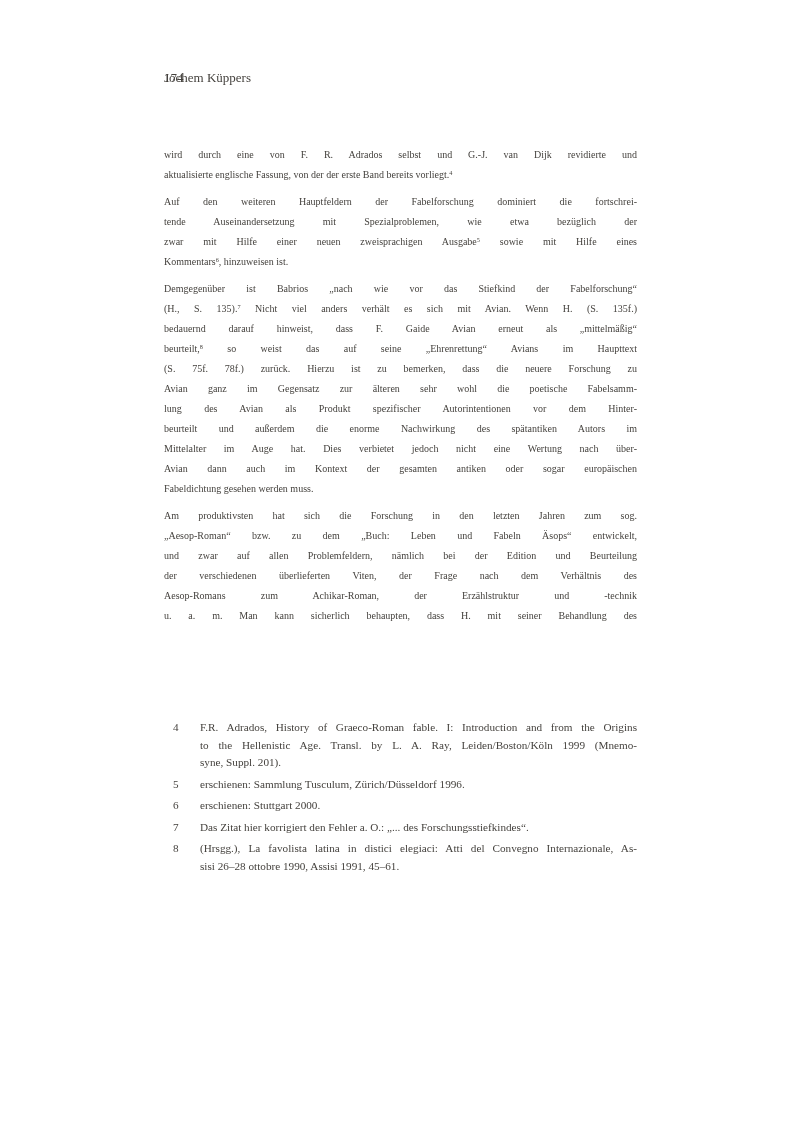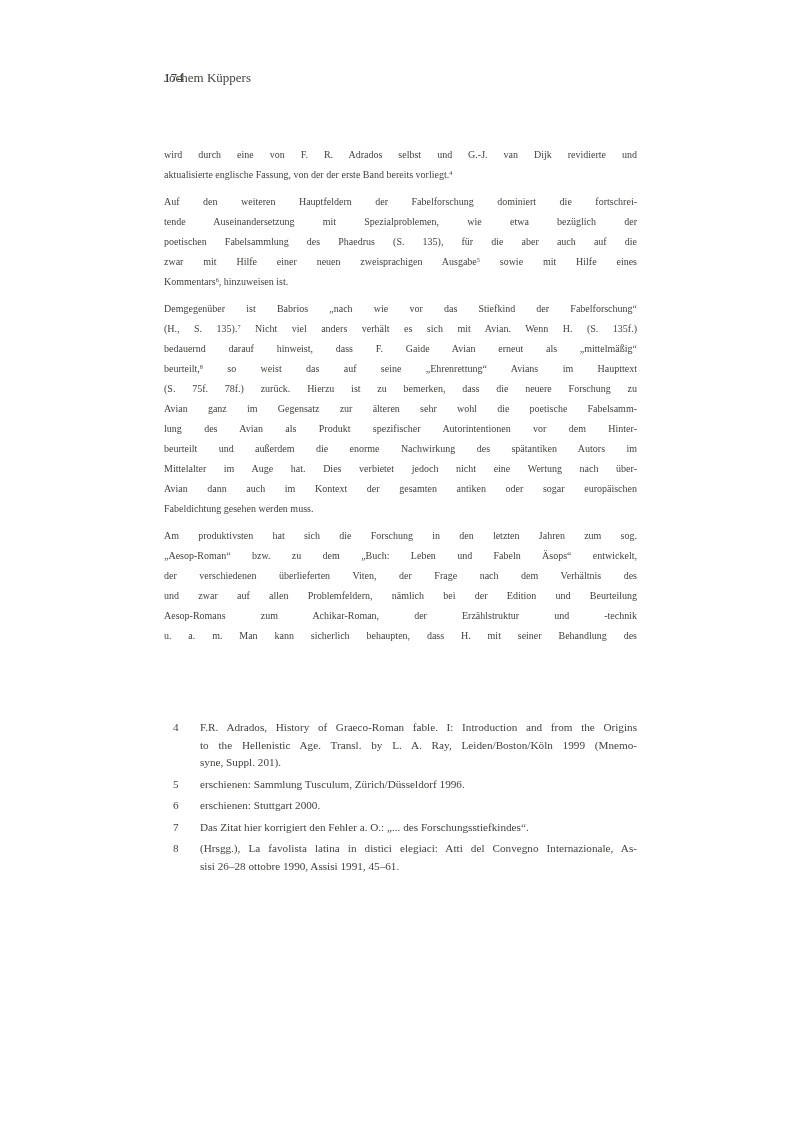--- a/index.html
+++ b/index.html
@@ -94,42 +94,41 @@
     <span class="running-title">Jochem Küppers</span>
   </div>
   <div class="content">
       <div class="para">
         <div class="line">wird durch eine von F. R. Adrados selbst und G.-J. van Dijk revidierte und</div>
         <div class="line line--end">aktualisierte englische Fassung, von der der erste Band bereits vorliegt.<sup>4</sup></div>
       </div>
       <div class="para">
         <div class="line">Auf den weiteren Hauptfeldern der Fabelforschung dominiert die fortschrei-</div>
         <div class="line">tende Auseinandersetzung mit Spezialproblemen, wie etwa bezüglich der</div>
-        <div class="line">poetischen Fabelsammlung des Phaedrus (S. 135), für die aber auch auf die</div>
         <div class="line">zwar mit Hilfe einer neuen zweisprachigen Ausgabe<sup>5</sup> sowie mit Hilfe eines</div>
         <div class="line line--end">Kommentars<sup>6</sup>, hinzuweisen ist.</div>
       </div>
       <div class="para">
         <div class="line">Demgegenüber ist Babrios „nach wie vor das Stiefkind der Fabelforschung“</div>
         <div class="line">(H., S. 135).<sup>7</sup> Nicht viel anders verhält es sich mit Avian. Wenn H. (S. 135f.)</div>
         <div class="line">bedauernd darauf hinweist, dass F. Gaide Avian erneut als „mittelmäßig“</div>
         <div class="line">beurteilt,<sup>8</sup> so weist das auf seine „Ehrenrettung“ Avians im Haupttext</div>
         <div class="line">(S. 75f. 78f.) zurück. Hierzu ist zu bemerken, dass die neuere Forschung zu</div>
         <div class="line">Avian ganz im Gegensatz zur älteren sehr wohl die poetische Fabelsamm-</div>
         <div class="line">lung des Avian als Produkt spezifischer Autorintentionen vor dem Hinter-</div>
         <div class="line">beurteilt und außerdem die enorme Nachwirkung des spätantiken Autors im</div>
         <div class="line">Mittelalter im Auge hat. Dies verbietet jedoch nicht eine Wertung nach über-</div>
         <div class="line">Avian dann auch im Kontext der gesamten antiken oder sogar europäischen</div>
         <div class="line line--end">Fabeldichtung gesehen werden muss.</div>
       </div>
       <div class="para">
         <div class="line">Am produktivsten hat sich die Forschung in den letzten Jahren zum sog.</div>
         <div class="line">„Aesop-Roman“ bzw. zu dem „Buch: Leben und Fabeln Äsops“ entwickelt,</div>
+        <div class="line">und zwar auf allen Problemfeldern, nämlich bei der Edition und Beurteilung</div>
         <div class="line">der verschiedenen überlieferten Viten, der Frage nach dem Verhältnis des</div>
-        <div class="line">und zwar auf allen Problemfeldern, nämlich bei der Edition und Beurteilung</div>
         <div class="line">Aesop-Romans zum Achikar-Roman, der Erzählstruktur und -technik</div>
         <div class="line">u. a. m. Man kann sicherlich behaupten, dass H. mit seiner Behandlung des</div>
       </div>
     </div>
   <div class="footnotes">
       <div class="footnote">
         <div class="fn-num">4</div>
         <div class="fn-text">
           <div class="line">F.R. Adrados, History of Graeco-Roman fable. I: Introduction and from the Origins</div>
           <div class="line">to the Hellenistic Age. Transl. by L. A. Ray, Leiden/Boston/Köln 1999 (Mnemo-</div>

